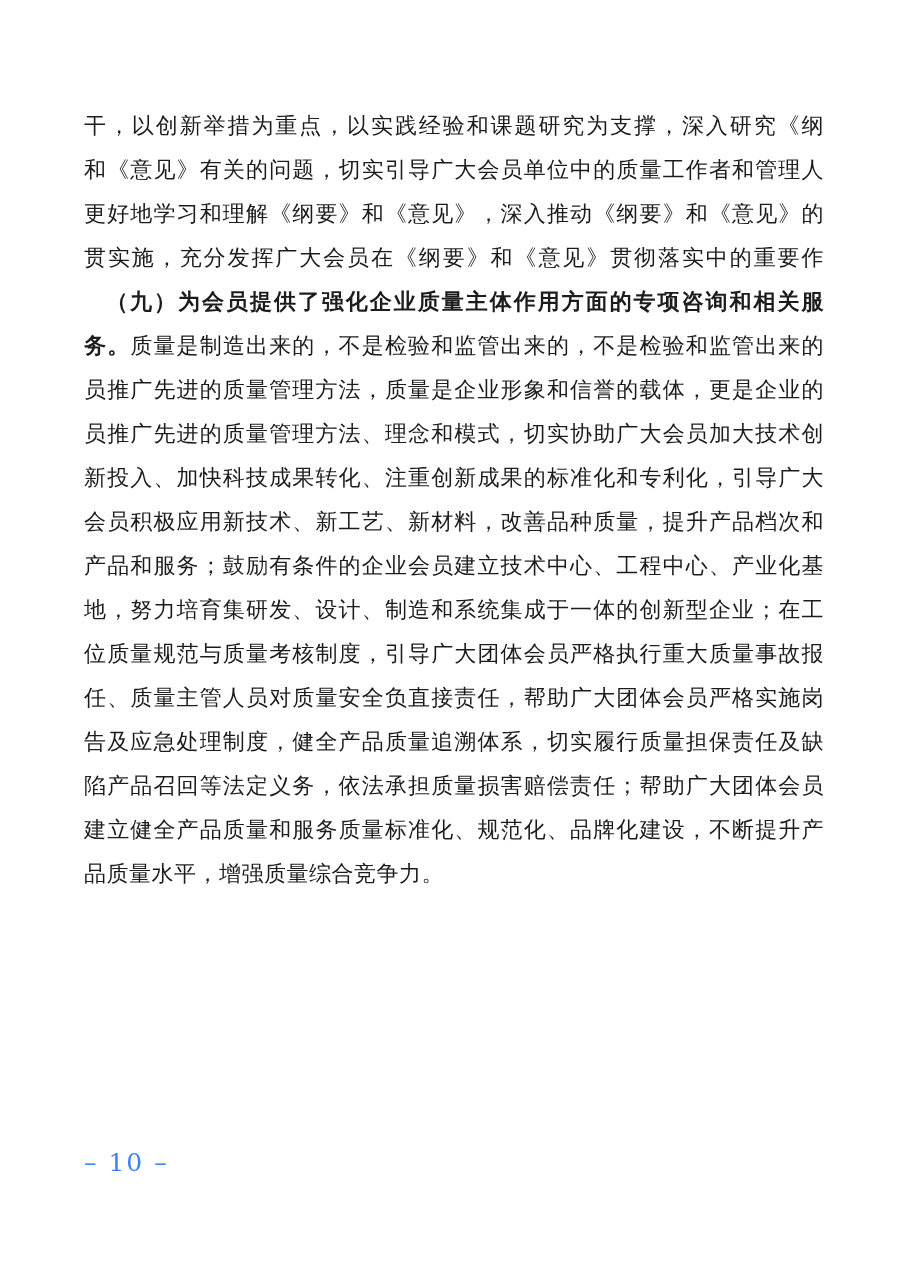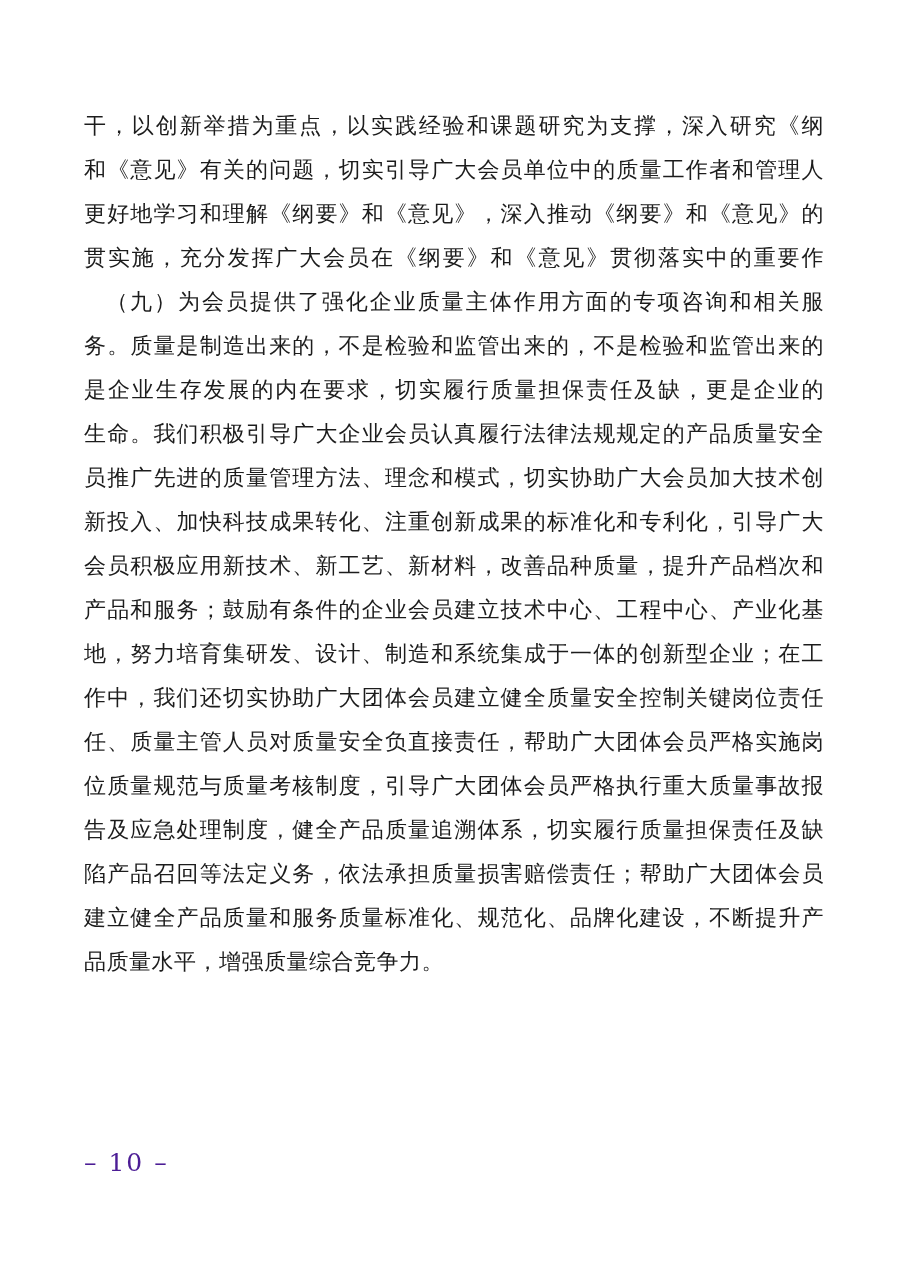--- a/index.html
+++ b/index.html
@@ -33,54 +33,52 @@
     letter-spacing: 0.5px;
   }
   .line.short {
     text-align: right;
     text-align-last: left;
   }
   .line.indent {
     text-indent: 22px;
   }
   .run.bold {
-    font-weight: 400;
+    font-weight: 700;
     font-family: "Liberation Sans", sans-serif;
   }
   .footer {
     position: absolute;
     left: 84px;
     top: 1146px;
     font-size: 25px;
     line-height: 34px;
-    color: #4c1d95;
+    color: #3b82f6;
     letter-spacing: 2px;
     font-family: "DejaVu Serif", serif;
   }
 </style>
 </head>
 <body>
 
 <div class="page">
   <div class="text-block" id="text-block">
       <div class="line"><span class="run">干，以创新举措为重点，以实践经验和课题研究为支撑，深入研究《纲要》</span></div>
       <div class="line"><span class="run">和《意见》有关的问题，切实引导广大会员单位中的质量工作者和管理人员</span></div>
       <div class="line"><span class="run">更好地学习和理解《纲要》和《意见》，深入推动《纲要》和《意见》的宣</span></div>
       <div class="line"><span class="run">贯实施，充分发挥广大会员在《纲要》和《意见》贯彻落实中的重要作用。</span></div>
       <div class="line indent"><span class="run bold">（九）为会员提供了强化企业质量主体作用方面的专项咨询和相关服</span></div>
       <div class="line"><span class="run bold">务。</span><span class="run">质量是制造出来的，不是检验和监管出来的，不是检验和监管出来的</span></div>
-      <div class="line"><span class="run">是企业生存发展的内在要求，切实履行质量担保责任及缺，更是企业的</span></div>
-      <div class="line"><span class="run">生命。我们积极引导广大企业会员认真履行法律法规规定的产品质量安全</span></div>
+      <div class="line"><span class="run">员推广先进的质量管理方法，质量是企业形象和信誉的载体，更是企业的</span></div>
       <div class="line"><span class="run">员推广先进的质量管理方法、理念和模式，切实协助广大会员加大技术创</span></div>
       <div class="line"><span class="run">新投入、加快科技成果转化、注重创新成果的标准化和专利化，引导广大</span></div>
       <div class="line"><span class="run">会员积极应用新技术、新工艺、新材料，改善品种质量，提升产品档次和</span></div>
       <div class="line"><span class="run">产品和服务；鼓励有条件的企业会员建立技术中心、工程中心、产业化基</span></div>
       <div class="line"><span class="run">地，努力培育集研发、设计、制造和系统集成于一体的创新型企业；在工</span></div>
-      <div class="line"><span class="run">作中，我们还切实协助广大团体会员建立健全质量安全控制关键岗位责任</span></div>
+      <div class="line"><span class="run">位质量规范与质量考核制度，引导广大团体会员严格执行重大质量事故报</span></div>
       <div class="line"><span class="run">任、质量主管人员对质量安全负直接责任，帮助广大团体会员严格实施岗</span></div>
-      <div class="line"><span class="run">位质量规范与质量考核制度，引导广大团体会员严格执行重大质量事故报</span></div>
       <div class="line"><span class="run">告及应急处理制度，健全产品质量追溯体系，切实履行质量担保责任及缺</span></div>
       <div class="line"><span class="run">陷产品召回等法定义务，依法承担质量损害赔偿责任；帮助广大团体会员</span></div>
       <div class="line"><span class="run">建立健全产品质量和服务质量标准化、规范化、品牌化建设，不断提升产</span></div>
       <div class="line short"><span class="run">品质量水平，增强质量综合竞争力。</span></div>
     </div>
   <div class="footer">– 10 –</div>
 </div>
 
 </body></html>

